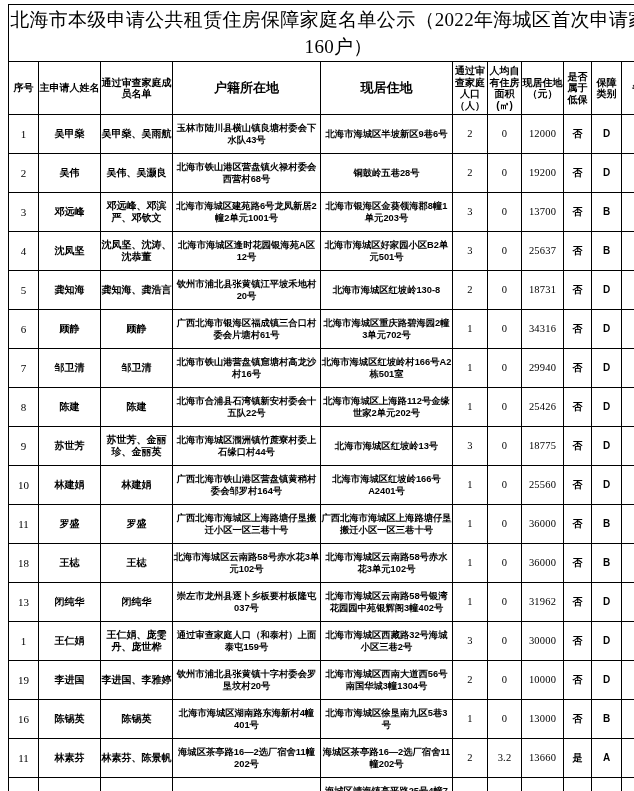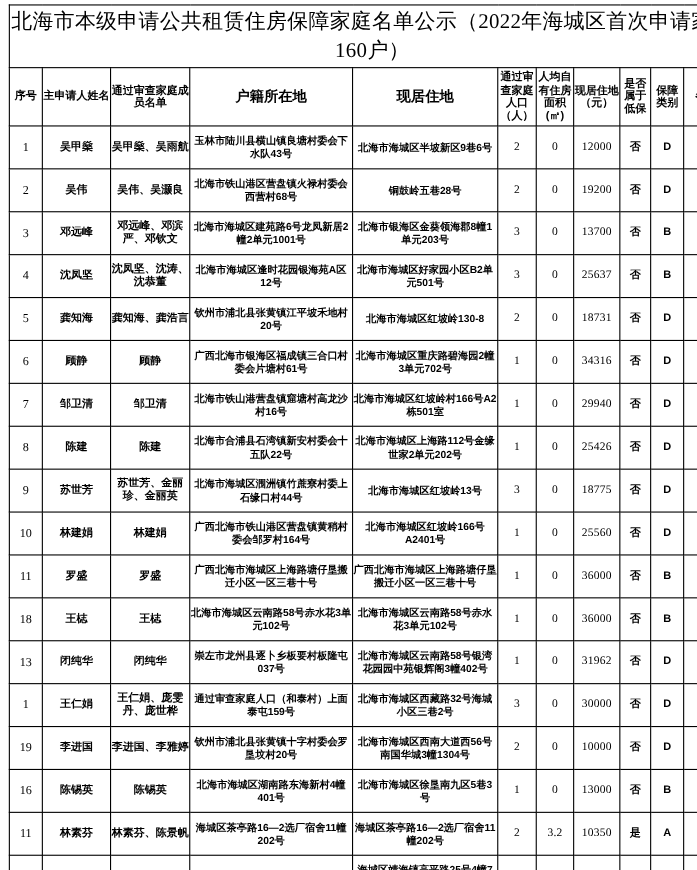--- a/index.html
+++ b/index.html
@@ -724,21 +724,21 @@
           <td class="c-addr">
             <span class="clip">海城区茶亭路16—2选厂宿舍11幢202号</span>
           </td>
           <td class="c-num">
             <span class="clip">2</span>
           </td>
           <td class="c-num">
             <span class="clip">3.2</span>
           </td>
           <td class="c-num">
-            <span class="clip">10350</span>
+            <span class="clip">13660</span>
           </td>
           <td class="c-yn">
             <span class="clip">是</span>
           </td>
           <td class="c-cat">
             <span class="clip">A</span>
           </td>
           <td class="c-note">
             <span class="clip">东街</span>
           </td>

